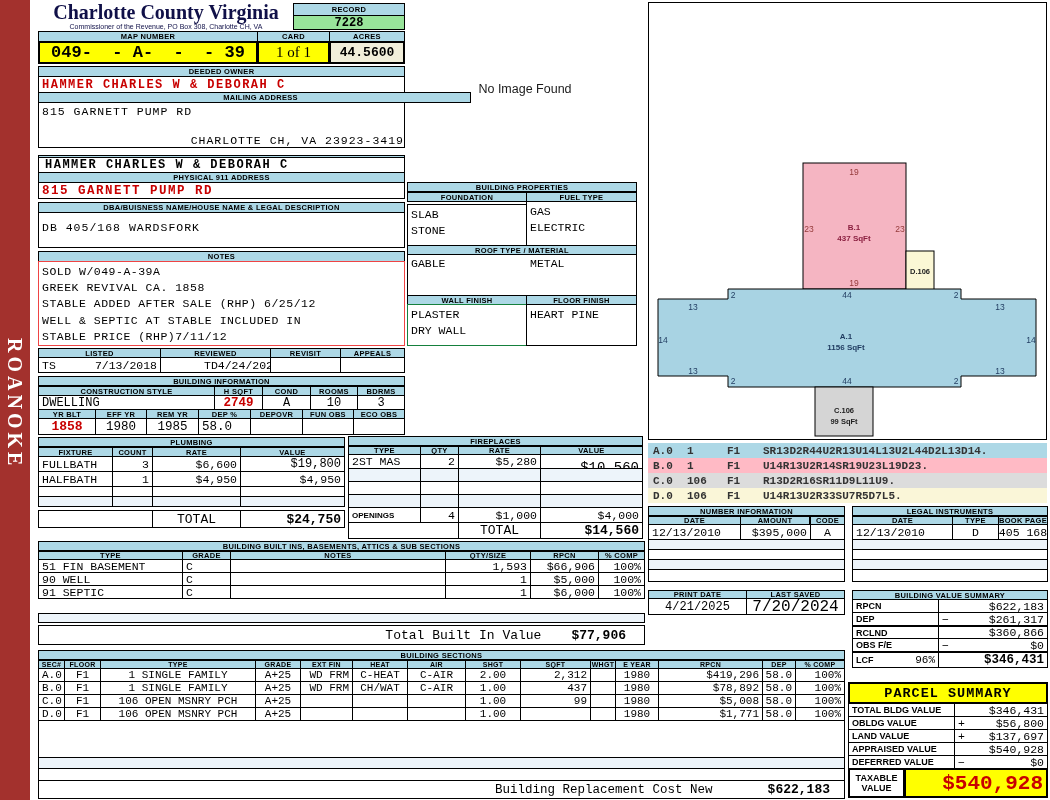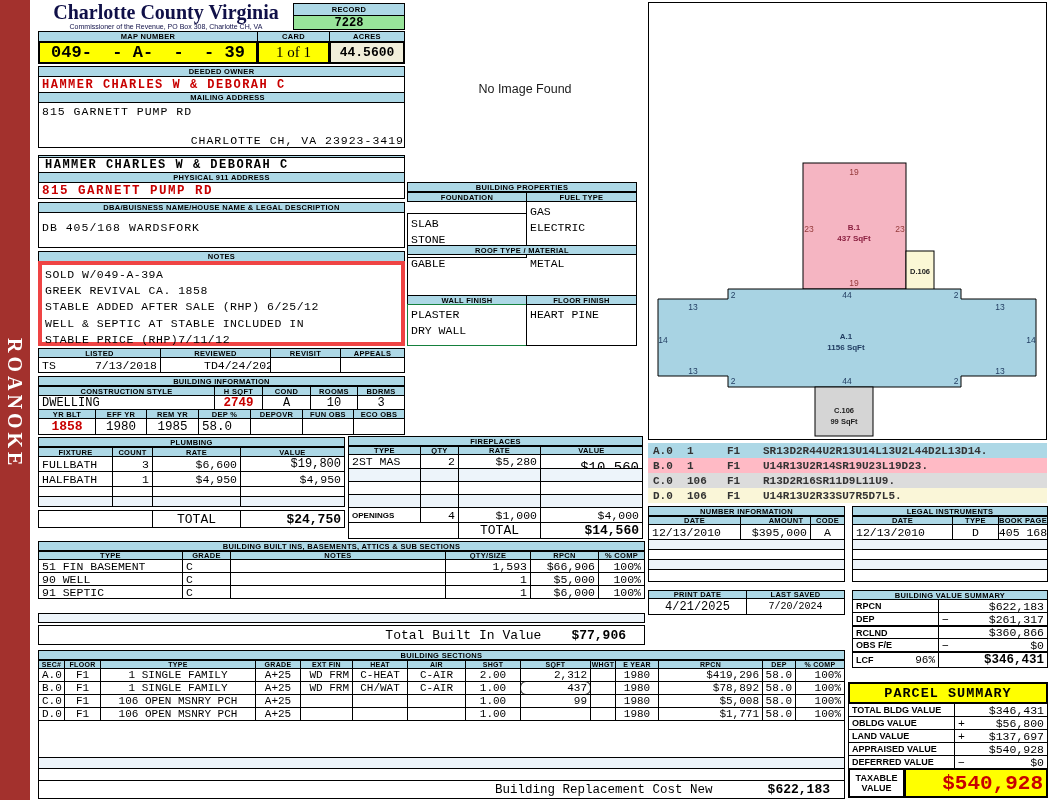--- a/index.html
+++ b/index.html
@@ -35,39 +35,39 @@
   <div class="abs hdr" style="left:38px;top:31px;width:220px;height:11px;">MAP NUMBER</div>
   <div class="abs hdr" style="left:257px;top:31px;width:73px;height:11px;">CARD</div>
   <div class="abs hdr" style="left:329px;top:31px;width:76px;height:11px;">ACRES</div>
   <div class="abs cell ctr b pre" style="left:38px;top:41px;width:220px;height:23px;background:#FFFF00;border-width:2px;font-size:17px;">049-  - A-  -  - 39</div>
   <div class="abs cell ctr" style="left:257px;top:41px;width:73px;height:23px;background:#FFFF00;border-width:2px;font:15px 'Liberation Serif',serif;">1 of 1</div>
   <div class="abs cell ctr b" style="left:329px;top:41px;width:76px;height:23px;background:#F1EEDA;border-width:2px;font-size:13px;">44.5600</div>
 
   <div class="abs hdr" style="left:38px;top:66px;width:367px;height:11px;">DEEDED OWNER</div>
   <div class="abs cell b red" style="left:38px;top:76px;width:367px;height:17px;font-size:12px;letter-spacing:1.5px;">HAMMER CHARLES W &amp; DEBORAH C</div>
 
-  <div class="abs hdr" style="left:38px;top:92px;width:367px;height:11px;padding-left:12px;">MAILING ADDRESS</div>
+  <div class="abs hdr" style="left:38px;top:92px;width:433px;height:11px;padding-left:12px;">MAILING ADDRESS</div>
   <div class="abs" style="left:38px;top:102px;width:367px;height:46px;border:1px solid #000;box-sizing:border-box;">
     <div style="font:11.5px 'Liberation Mono',monospace;letter-spacing:1px;padding:2px 0 0 3px;">815 GARNETT PUMP RD</div>
     <div style="font:11.5px 'Liberation Mono',monospace;letter-spacing:1px;padding:16px 0 0 3px;text-align:right;">CHARLOTTE CH, VA 23923-3419</div>
   </div>
 
   <div class="abs hdr" style="left:38px;top:147px;width:367px;height:11px;margin-top:8px;">OWNER ID</div>
   <div class="abs cell b" style="left:38px;top:157px;width:367px;height:16px;font-size:12px;letter-spacing:1.5px;padding-left:6px;">HAMMER CHARLES W &amp; DEBORAH C</div>
 
   <div class="abs hdr" style="left:38px;top:172px;width:367px;height:11px;">PHYSICAL 911 ADDRESS</div>
   <div class="abs cell b red" style="left:38px;top:182px;width:367px;height:17px;font-size:12.5px;letter-spacing:1.5px;">815 GARNETT PUMP RD</div>
 
   <div class="abs hdr" style="left:38px;top:202px;width:367px;height:11px;">DBA/BUISNESS NAME/HOUSE NAME &amp; LEGAL DESCRIPTION</div>
   <div class="abs" style="left:38px;top:212px;width:367px;height:36px;border:1px solid #000;box-sizing:border-box;">
     <div style="font:11.5px 'Liberation Mono',monospace;letter-spacing:1px;padding:8px 0 0 3px;">DB 405/168 WARDSFORK</div>
   </div>
 
   <div class="abs hdr" style="left:38px;top:251px;width:367px;height:11px;">NOTES</div>
-  <div class="abs" style="left:38px;top:261px;width:367px;height:85px;border:4px solid #ef4444;box-sizing:border-box;font:11.5px 'Liberation Mono',monospace;letter-spacing:.5px;padding:2px 0 0 3px;line-height:16.2px;">
+  <div class="abs" style="left:38px;top:261px;width:367px;height:85px;border:1px solid #ef4444;box-sizing:border-box;font:11.5px 'Liberation Mono',monospace;letter-spacing:.5px;padding:2px 0 0 3px;line-height:16.2px;">
     <div class="pre">SOLD W/049-A-39A</div>
     <div class="pre">GREEK REVIVAL CA. 1858</div>
     <div class="pre">STABLE ADDED AFTER SALE (RHP) 6/25/12</div>
     <div class="pre">WELL &amp; SEPTIC AT STABLE INCLUDED IN</div>
     <div class="pre">STABLE PRICE (RHP)7/11/12</div>
   </div>
 
   <div class="abs hdr" style="left:38px;top:348px;width:123px;height:10px;">LISTED</div>
   <div class="abs hdr" style="left:160px;top:348px;width:111px;height:10px;">REVIEWED</div>
   <div class="abs hdr" style="left:270px;top:348px;width:71px;height:10px;">REVISIT</div>
@@ -230,21 +230,21 @@
   <div class="abs cell rt" style="left:795px;top:668px;width:50px;height:14px;">100%</div>
 
   <div class="abs cell" style="left:38px;top:681px;width:27px;height:14px;">B.0</div>
   <div class="abs cell ctr" style="left:64px;top:681px;width:37px;height:14px;">F1</div>
   <div class="abs cell ctr" style="left:100px;top:681px;width:156px;height:14px;">1 SINGLE FAMILY</div>
   <div class="abs cell ctr" style="left:255px;top:681px;width:46px;height:14px;">A+25</div>
   <div class="abs cell rt" style="left:300px;top:681px;width:53px;height:14px;">WD FRM</div>
   <div class="abs cell ctr" style="left:352px;top:681px;width:56px;height:14px;">CH/WAT</div>
   <div class="abs cell ctr" style="left:407px;top:681px;width:59px;height:14px;">C-AIR</div>
   <div class="abs cell ctr" style="left:465px;top:681px;width:56px;height:14px;">1.00</div>
-  <div class="abs cell rt" style="left:520px;top:681px;width:71px;height:14px;border-radius:6px;">437</div>
+  <div class="abs cell rt" style="left:520px;top:681px;width:71px;height:14px;">437</div>
   <div class="abs cell" style="left:590px;top:681px;width:26px;height:14px;"></div>
   <div class="abs cell ctr" style="left:615px;top:681px;width:44px;height:14px;">1980</div>
   <div class="abs cell rt" style="left:658px;top:681px;width:105px;height:14px;">$78,892</div>
   <div class="abs cell rt" style="left:762px;top:681px;width:34px;height:14px;">58.0</div>
   <div class="abs cell rt" style="left:795px;top:681px;width:50px;height:14px;">100%</div>
 
   <div class="abs cell" style="left:38px;top:694px;width:27px;height:14px;">C.0</div>
   <div class="abs cell ctr" style="left:64px;top:694px;width:37px;height:14px;">F1</div>
   <div class="abs cell ctr" style="left:100px;top:694px;width:156px;height:14px;">106 OPEN MSNRY PCH</div>
   <div class="abs cell ctr" style="left:255px;top:694px;width:46px;height:14px;">A+25</div>
@@ -280,21 +280,21 @@
   <div class="abs cell" style="left:38px;top:780px;width:807px;height:19px;justify-content:flex-end;gap:55px;padding-right:14px;">
     <span style="font-size:12.5px;">Building Replacement Cost New</span>
     <span class="b" style="font-size:13px;">$622,183</span>
   </div>
 
   <div class="abs" style="left:445px;top:82px;width:160px;text-align:center;font:12.5px 'Liberation Sans',sans-serif;color:#1a1a1a;">No Image Found</div>
 
   <div class="abs hdr" style="left:407px;top:182px;width:230px;height:10px;">BUILDING PROPERTIES</div>
   <div class="abs hdr" style="left:407px;top:192px;width:120px;height:10px;">FOUNDATION</div>
   <div class="abs hdr" style="left:526px;top:192px;width:111px;height:10px;">FUEL TYPE</div>
-  <div class="abs" style="left:407px;top:213px;width:120px;height:45px;border:1px solid #000;box-sizing:border-box;font:11.5px 'Liberation Mono',monospace;padding:2px 0 16px 3px;line-height:16px;">
+  <div class="abs" style="left:407px;top:204px;width:120px;height:45px;border:1px solid #000;box-sizing:border-box;font:11.5px 'Liberation Mono',monospace;padding:2px 0 16px 3px;line-height:16px;">
     <div>SLAB</div>
     <div>STONE</div>
   </div>
   <div class="abs" style="left:526px;top:201px;width:111px;height:45px;border:1px solid #000;box-sizing:border-box;font:11.5px 'Liberation Mono',monospace;padding:2px 0 0 3px;line-height:16px;">
     <div>GAS</div>
     <div>ELECTRIC</div>
   </div>
   <div class="abs hdr" style="left:407px;top:245px;width:230px;height:10px;">ROOF TYPE / MATERIAL</div>
   <div class="abs" style="left:407px;top:254px;width:230px;height:42px;border:1px solid #000;box-sizing:border-box;font:11.5px 'Liberation Mono',monospace;">
     <span style="position:absolute;left:3px;top:2px;">GABLE</span>
@@ -366,21 +366,21 @@
   </div>
   <div class="abs" style="left:648px;top:488px;width:399px;height:15px;background:#FAF6D8;display:flex;align-items:center;font:bold 11px 'Liberation Mono',monospace;color:#333;">
     <span style="width:34px;padding-left:5px;">D.0</span>
     <span style="width:40px;">106</span>
     <span style="width:36px;">F1</span>
     <span>U14R13U2R33SU7R5D7L5.</span>
   </div>
 
   <div class="abs hdr" style="left:648px;top:506px;width:197px;height:10px;">NUMBER INFORMATION</div>
   <div class="abs hdr" style="left:648px;top:516px;width:93px;height:9px;">DATE</div>
-  <div class="abs hd hdr" style="left:740px;top:516px;width:92px;height:9px;">AMOUNT</div>
+  <div class="abs hd hdr" style="left:740px;top:516px;width:70px;height:9px;">AMOUNT</div>
   <div class="abs hdr" style="left:810px;top:516px;width:35px;height:9px;">CODE</div>
   <div class="abs cell" style="left:648px;top:524px;width:93px;height:16px;font-size:11.5px;">12/13/2010</div>
   <div class="abs cell rt" style="left:740px;top:524px;width:71px;height:16px;font-size:11.5px;">$395,000</div>
   <div class="abs cell ctr" style="left:810px;top:524px;width:35px;height:16px;font-size:11.5px;">A</div>
   <div class="abs cell pale" style="left:648px;top:539px;width:197px;height:11px;"></div>
   <div class="abs cell" style="left:648px;top:549px;width:197px;height:11px;"></div>
   <div class="abs cell pale" style="left:648px;top:559px;width:197px;height:11px;"></div>
   <div class="abs cell" style="left:648px;top:569px;width:197px;height:13px;"></div>
 
   <div class="abs hdr" style="left:852px;top:506px;width:196px;height:10px;">LEGAL INSTRUMENTS</div>
@@ -391,21 +391,21 @@
   <div class="abs cell ctr" style="left:952px;top:524px;width:47px;height:16px;font-size:11.5px;">D</div>
   <div class="abs cell ctr pre" style="left:998px;top:524px;width:50px;height:16px;font-size:11.5px;">405 168</div>
   <div class="abs cell pale" style="left:852px;top:539px;width:196px;height:11px;"></div>
   <div class="abs cell" style="left:852px;top:549px;width:196px;height:11px;"></div>
   <div class="abs cell pale" style="left:852px;top:559px;width:196px;height:11px;"></div>
   <div class="abs cell" style="left:852px;top:569px;width:196px;height:13px;"></div>
 
   <div class="abs hdr" style="left:648px;top:590px;width:99px;height:9px;">PRINT DATE</div>
   <div class="abs hdr" style="left:746px;top:590px;width:99px;height:9px;">LAST SAVED</div>
   <div class="abs cell ctr" style="left:648px;top:598px;width:99px;height:17px;font-size:12px;">4/21/2025</div>
-  <div class="abs cell ctr" style="left:746px;top:598px;width:99px;height:17px;font-size:10px;">7/20/2024</div>
+  <div class="abs cell ctr" style="left:746px;top:598px;width:99px;height:17px;font-size:16px;">7/20/2024</div>
 
   <div class="abs hdr" style="left:852px;top:590px;width:196px;height:10px;">BUILDING VALUE SUMMARY</div>
   <div class="abs cell" style="left:852px;top:599px;width:87px;height:14px;font:bold 9px 'Liberation Sans',sans-serif;">RPCN</div>
   <div class="abs cell" style="left:938px;top:599px;width:110px;height:14px;justify-content:space-between;font-size:11.5px;">
     <span></span>
       <span>$622,183</span>
   </div>
   <div class="abs cell" style="left:852px;top:612px;width:87px;height:14px;font:bold 9px 'Liberation Sans',sans-serif;">DEP</div>
   <div class="abs cell" style="left:938px;top:612px;width:110px;height:14px;justify-content:space-between;font-size:11.5px;">
     <span>−</span>

